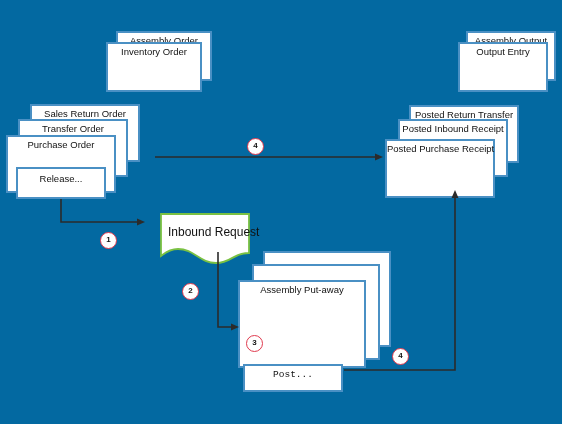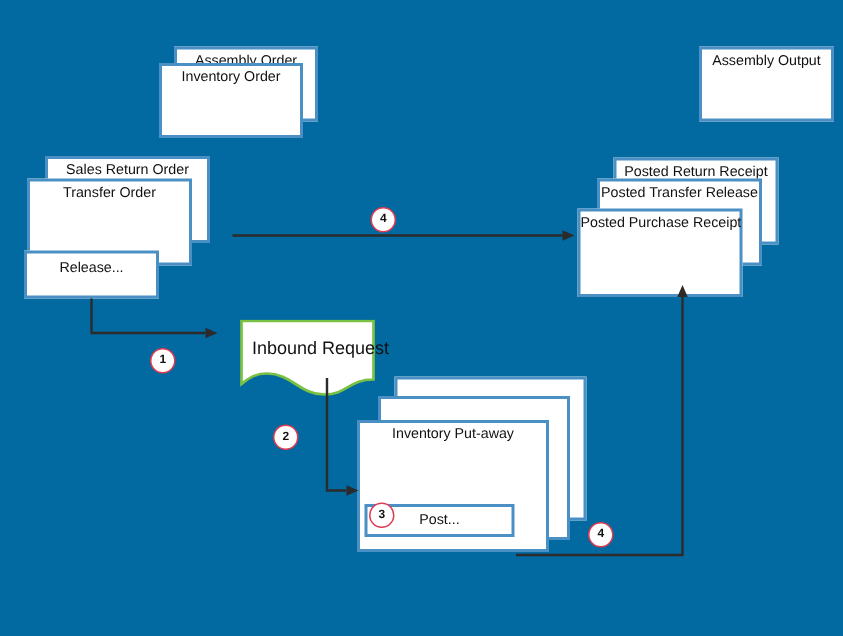--- a/index.html
+++ b/index.html
@@ -88,55 +88,61 @@
   <div class="box" style="left:106px; top:42px; width:96px; height:50px;">
     <span class="box-label">Inventory Order</span>
   </div>
 
   <div class="box" style="left:30px; top:104px; width:110px; height:58px;">
     <span class="box-label">Sales Return Order</span>
   </div>
   <div class="box" style="left:18px; top:119px; width:110px; height:58px;">
     <span class="box-label">Transfer Order</span>
   </div>
+  <div class="box" style="left:6px; top:135px; width:110px; height:58px;">
+    <span class="box-label">Purchase Order</span>
+  </div>
 
   <div class="box two-line" style="left:16px; top:167px; width:90px; height:32px;">
     <span class="box-label">Release...</span>
   </div>
 
   <div class="doc-shape" style="left:160px; top:213px;">
     <svg width="90" height="52" viewBox="0 0 90 52">
       <path d="M1,1 L89,1 L89,40 C72,40 72,50 56,50 C40,50 34,36 18,36 C9,36 5,40 1,43 Z" fill="#ffffff" stroke="#7ac143" stroke-width="1.8"></path>
     </svg>
     <span class="doc-label">Inbound Request</span>
   </div>
 
   <div class="box" style="left:263px; top:251px; width:128px; height:96px;">
     <span class="box-label"></span>
   </div>
   <div class="box" style="left:252px; top:264px; width:128px; height:96px;">
     <span class="box-label"></span>
   </div>
   <div class="box" style="left:238px; top:280px; width:128px; height:88px;">
-    <span class="box-label">Inventory Put-away</span>
+    <span class="box-label">Assembly Put-away</span>
   </div>
 
-  <div class="box" style="left:243px; top:336px; width:100px; height:22px; padding-top:4px;">
+  <div class="box" style="left:243px; top:364px; width:100px; height:28px; padding-top:4px;font-family:Liberation Mono, monospace;">
     <span class="box-label">Post...</span>
   </div>
 
   <div class="box" style="left:466px; top:31px; width:90px; height:50px;">
     <span class="box-label">Assembly Output</span>
   </div>
+  <div class="box" style="left:458px; top:42px; width:90px; height:50px;">
+    <span class="box-label">Output Entry</span>
+  </div>
 
   <div class="box" style="left:409px; top:105px; width:110px; height:58px;">
-    <span class="box-label">Posted Return Receipt</span>
+    <span class="box-label">Posted Return Transfer</span>
   </div>
   <div class="box" style="left:398px; top:119px; width:110px; height:58px;">
-    <span class="box-label">Posted Transfer Release</span>
+    <span class="box-label">Posted Inbound Receipt</span>
   </div>
   <div class="box" style="left:385px; top:131px; width:110px; height:59px;margin-top:8px;">
     <span class="box-label">Posted Purchase Receipt</span>
   </div>
 
   <svg class="conn" style="left:0; top:0; width:562px; height:424px;">
     <polyline points="61,199 61,222 137,222"></polyline>
     <polygon points="137,218.5 145,222 137,225.5"></polygon>
   </svg>
 

